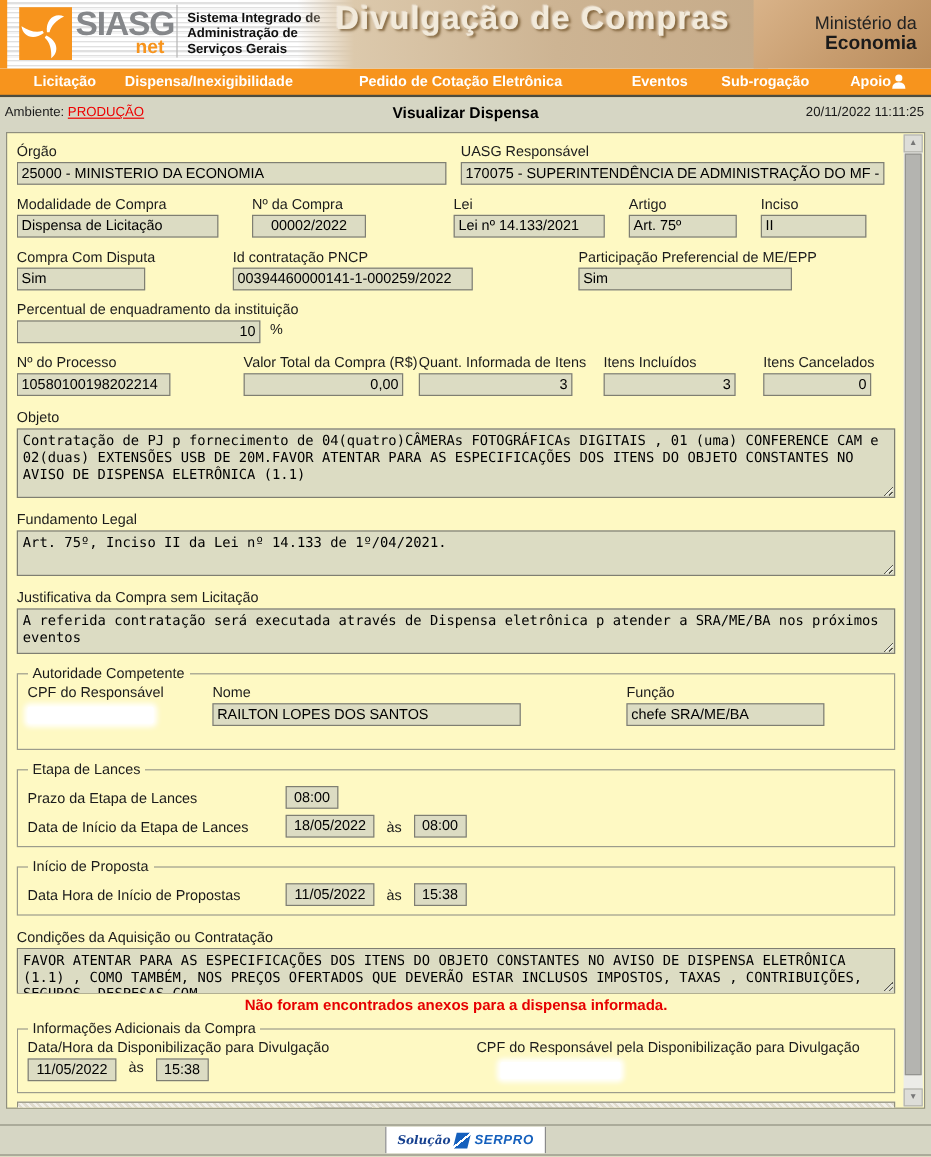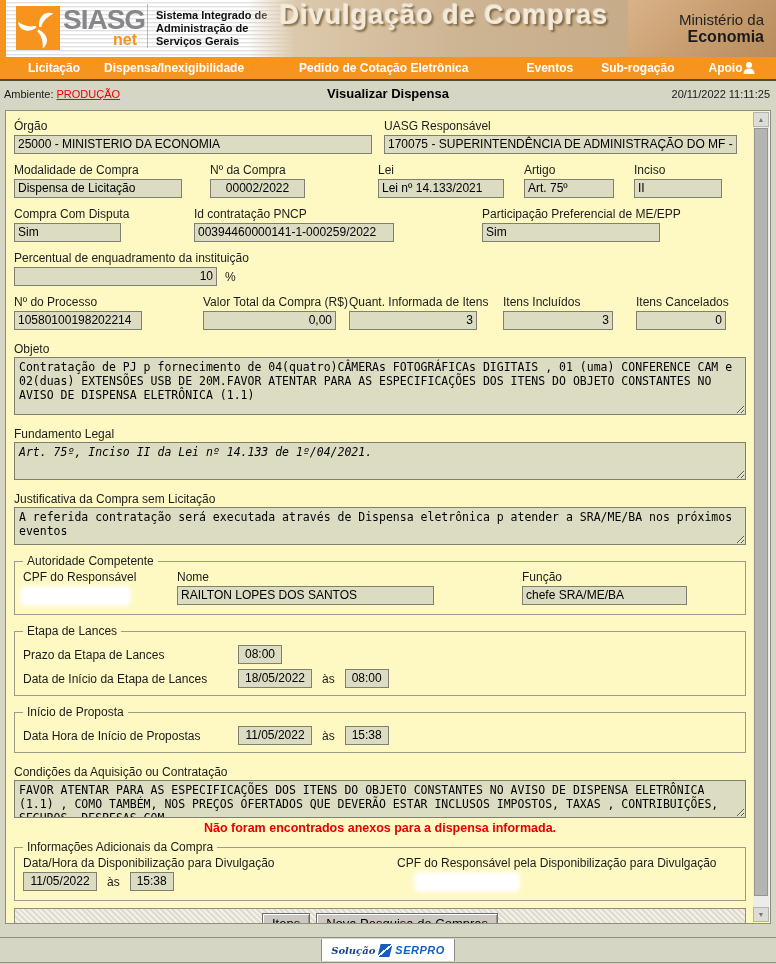--- a/index.html
+++ b/index.html
@@ -52,30 +52,30 @@
   .sb-down{position:absolute;bottom:0;left:0;right:0;}
   .sb-thumb{position:absolute;left:1px;right:1px;top:16px;bottom:26px;
     background:#B4B4B0;border:1px solid #949490;cursor:pointer;}
   
   .row{display:flex;margin-bottom:9px;}
   .fg{display:flex;flex-direction:column;}
   .lbl{font-size:12px;margin-bottom:2px;white-space:nowrap;color:#1c1c1c;}
   .fld{background:#DCDCC3;border:1px solid #7F7F72;height:15px;font-size:12px;
     padding:1px 3px;white-space:nowrap;overflow:hidden;color:#000;}
   .num{text-align:right;} .ctr{text-align:center;}
-  .pctline{display:flex;align-items:center;}
+  .pctline{display:flex;}
   .pct-suffix{margin-left:8px;font-size:12px;}
   .tblock{margin-bottom:9px;}
   .ta{display:block;width:100%;box-sizing:border-box;background:#DCDCC3;border:1px solid #7F7F72;
     font-family:"DejaVu Sans Mono",monospace;font-size:11.5px;line-height:14px;
     padding:2px 4px;color:#000;resize:both;}
   .ta::-webkit-scrollbar{width:13px;background:#E6E6DE;}
   .ta::-webkit-scrollbar-thumb{background:#C2C2BA;border:1px solid #8A8A80;}
   .ta::-webkit-scrollbar-button{height:11px;background:#D6D6CE;border:1px solid #8A8A80;}
-  #ta-objeto{height:58px;} #ta-fund{height:38px;font-style:italic;} #ta-just{height:38px;}
+  #ta-objeto{height:58px;} #ta-fund{height:38px;} #ta-just{height:38px;}
   #ta-cond{height:38px;overflow-y:scroll;}
   .fs{border:1px solid #9C9C8C;margin:0 0 9px 0;padding:2px 10px 7px 8px;}
   .fs legend{font-size:12px;padding:0 4px;color:#1c1c1c;}
   .frow{display:flex;align-items:center;margin-top:5px;font-size:12px;}
   .frow .flabel{display:inline-block;width:215px;font-size:12px;}
   .as{margin:0 10px;font-size:12px;}
   .redact{background:#fff;width:105px;height:14px;margin-top:3px;border-radius:2px;
     box-shadow:0 0 4px 3px rgba(255,255,255,.95);}
   .err{color:#E60000;font-weight:bold;font-size:12.5px;text-align:center;margin:1px 0 5px 0;}
   
@@ -248,21 +248,21 @@
       <textarea id="ta-fund" class="ta" readonly="" style="">Art. 75º, Inciso II da Lei nº 14.133 de 1º/04/2021.</textarea>
     </div>
 
     <div class="tblock">
       <span class="lbl">Justificativa da Compra sem Licitação</span>
       <textarea id="ta-just" class="ta" readonly="" style="">A referida contratação será executada através de Dispensa eletrônica p atender a SRA/ME/BA nos próximos eventos</textarea>
     </div>
 
     <fieldset class="fs">
       <legend>Autoridade Competente</legend>
-      <div class="row" style="margin-bottom:2px">
+      <div class="row" style="margin-bottom:12px">
         <div class="fg" style="width:110px">
           <span class="lbl">CPF do Responsável</span>
           <div class="redact"></div>
         </div>
         <div class="fg" style="width:257px;margin-left:44px">
           <span class="lbl">Nome</span>
           <div class="fld">RAILTON LOPES DOS SANTOS</div>
         </div>
         <div class="fg" style="width:165px;margin-left:88px">
           <span class="lbl">Função</span>

